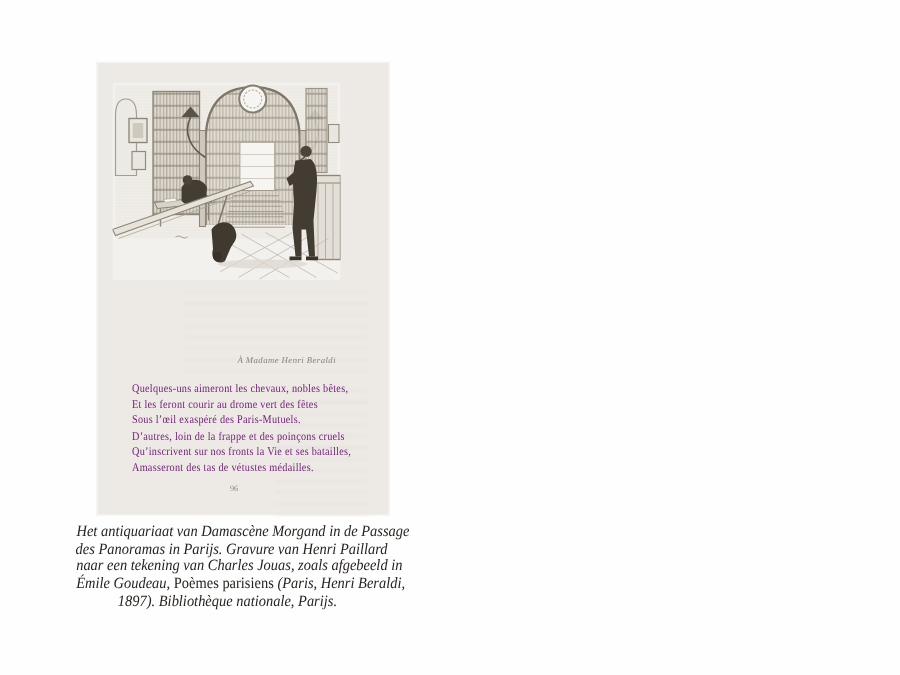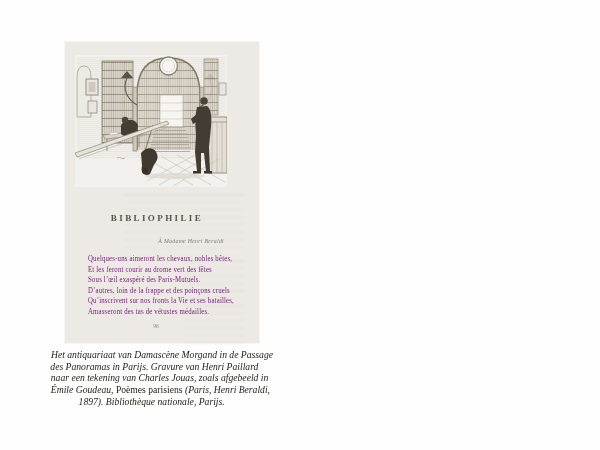--- a/index.html
+++ b/index.html
@@ -169,21 +169,20 @@
           <rect x="118" y="116" width="8" height="2.5" fill="#3a352c"></rect>
           <rect x="129" y="116" width="8" height="2.5" fill="#3a352c"></rect>
         </g>
 
         <path d="M42,103 q2,-1.5 4,0 q2,1.5 4,0" fill="none" stroke="#9a948a" stroke-width="0.6"></path>
       </svg>
 
       <div class="ghost g1"></div>
       <div class="ghost g2"></div>
 
-      <div class="scan-title">BIBLIOPHILIE</div>
       <div class="dedication">À Madame Henri Beraldi</div>
       <div class="poem" id="poem">
           <div class="line" style="transform: scaleX(0.874333);">Quelques-uns aimeront les chevaux, nobles bêtes,</div>
           <div class="line" style="transform: scaleX(0.874333);">Et les feront courir au drome vert des fêtes</div>
           <div class="line" style="transform: scaleX(0.874333);">Sous l’œil exaspéré des Paris-Mutuels.</div>
           <div class="line" style="transform: scaleX(0.874333);">D’autres, loin de la frappe et des poinçons cruels</div>
           <div class="line" style="transform: scaleX(0.874333);">Qu’inscrivent sur nos fronts la Vie et ses batailles,</div>
           <div class="line" style="transform: scaleX(0.874333);">Amasseront des tas de vétustes médailles.</div>
         </div>
       <div class="scan-pagenum">96</div>

